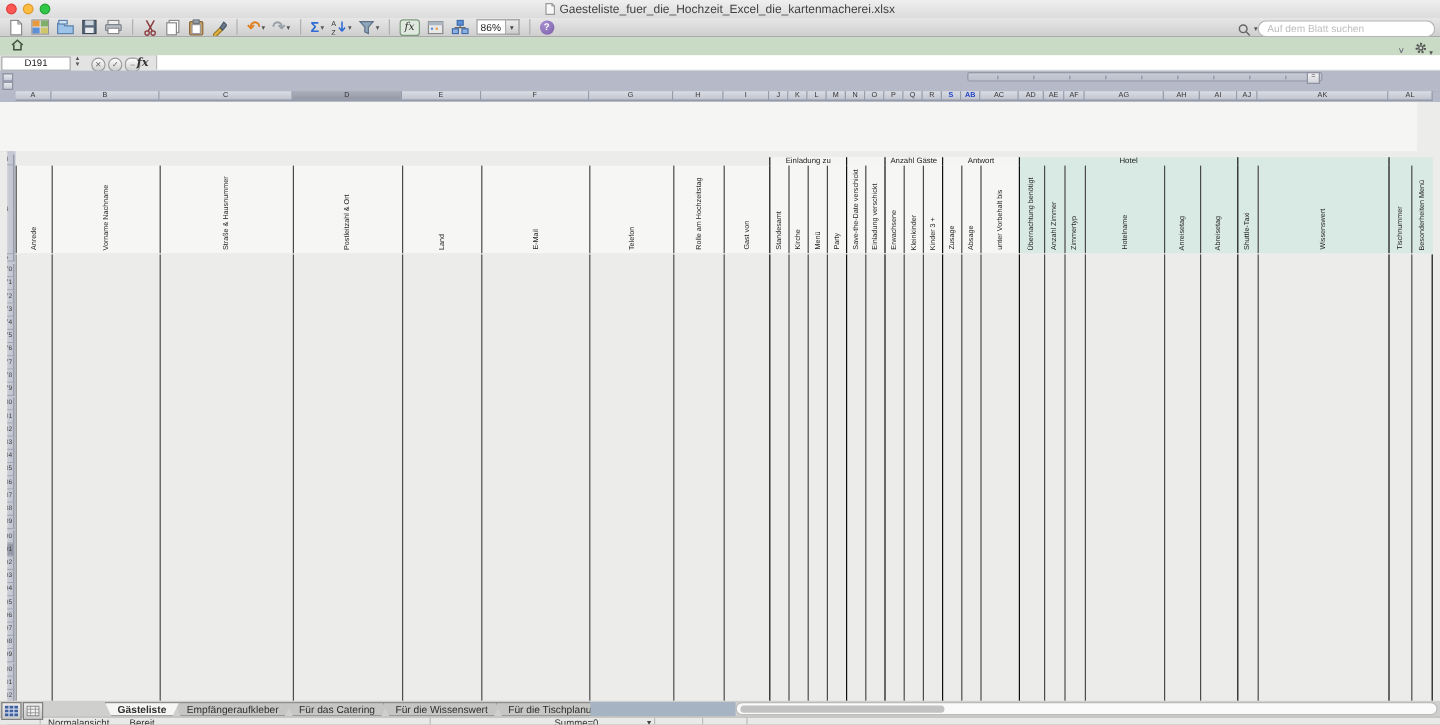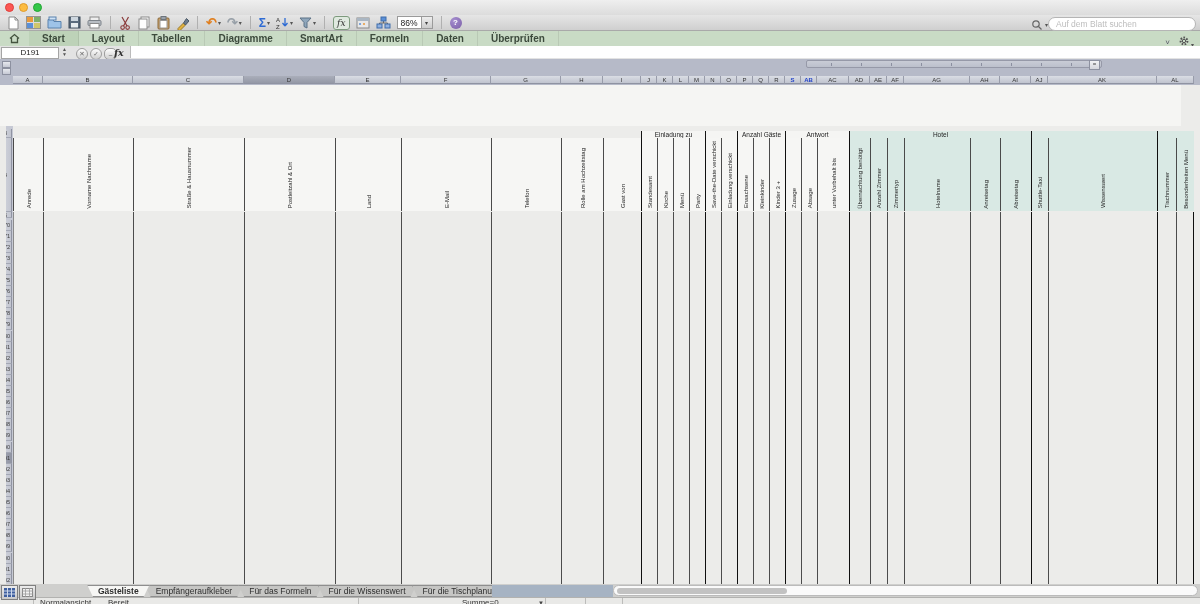--- a/index.html
+++ b/index.html
@@ -104,20 +104,26 @@
 </style>
 </head>
 <body>
 
 <div id="app">
 
   <div id="titlebar" class="abs">
     <span class="light" style="left:5px;background:#fc5753;border:1px solid #df3e3a;box-sizing:border-box;"></span>
     <span class="light" style="left:19px;background:#fdbc40;border:1px solid #de9b2d;box-sizing:border-box;"></span>
     <span class="light" style="left:33px;background:#33c748;border:1px solid #22a433;box-sizing:border-box;"></span>
+    <div id="title">
+      <svg width="9" height="11">
+          <path d="M1 1h5l2 2v7H1z" fill="#f8f8f8" stroke="#9a9a9a"></path>
+          <path d="M6 1v2h2" fill="none" stroke="#9a9a9a"></path>
+        </svg><span>Gaesteliste_fuer_die_Hochzeit_Excel_die_kartenmacherei.xlsx</span>
+    </div>
   </div>
 
   <div id="toolbar" class="abs">
       <span id="tbicons" style="display:flex;align-items:center;">
         <span class="tbi">
           <svg width="13" height="14">
             <path d="M2 1h6l3 3v9H2z" fill="#fff" stroke="#8a8a8a"></path>
             <path d="M8 1v3h3" fill="none" stroke="#8a8a8a"></path>
           </svg>
         </span>
@@ -241,30 +247,20 @@
         <path d="M7.5 7.5L10.5 10.5" stroke="#666" stroke-width="1.2"></path>
       </svg>
     <span class="caret">▾</span>
     <input id="searchfield" placeholder="Auf dem Blatt suchen" style="">
   </div>
 
   <div id="ribbon" class="abs">
     <span style="padding:0 9px;"><svg width="11" height="11">
           <path d="M1 5.5L5.5 1.5 10 5.5M2.5 5v4.5h6V5" stroke="#44543f" fill="none" stroke-width="1.3"></path>
         </svg></span>
-    <span id="rtabs" style="display:flex;height:15px;">
-        <div class="rtab active">Start</div>
-        <div class="rtab">Layout</div>
-        <div class="rtab">Tabellen</div>
-        <div class="rtab">Diagramme</div>
-        <div class="rtab">SmartArt</div>
-        <div class="rtab">Formeln</div>
-        <div class="rtab">Daten</div>
-        <div class="rtab">Überprüfen</div>
-      </span>
   </div>
   <div id="ribbonright">
     <span style="font-size:8px;color:#556;">˅</span>
     <span><svg width="12" height="12">
           <circle cx="6" cy="6" r="3.4" fill="none" stroke="#555" stroke-width="2" stroke-dasharray="1.6 1.4"></circle>
           <circle cx="6" cy="6" r="1.7" fill="none" stroke="#555"></circle>
         </svg><span class="caret">▾</span></span>
   </div>
 
   <div id="fbar" class="abs"></div>
@@ -506,21 +502,21 @@
 
   <div id="tabbar" class="abs">
     
     
     
     
   </div>
   <div id="tabs">
       <div class="stab active">Gästeliste</div>
       <div class="stab">Empfängeraufkleber</div>
-      <div class="stab">Für das Formeln</div>
+      <div class="stab">Für das Catering</div>
       <div class="stab">Für die Wissenswert</div>
       <div class="stab">Für die Tischplanung</div>
       <div class="stab">Geschenke</div>
       <div class="stab">+</div>
     </div>
   <div id="filler"></div>
   <div id="hscroll">
       <div id="hthumb"></div>
     </div>
   <div id="statusbar" class="abs"></div>

